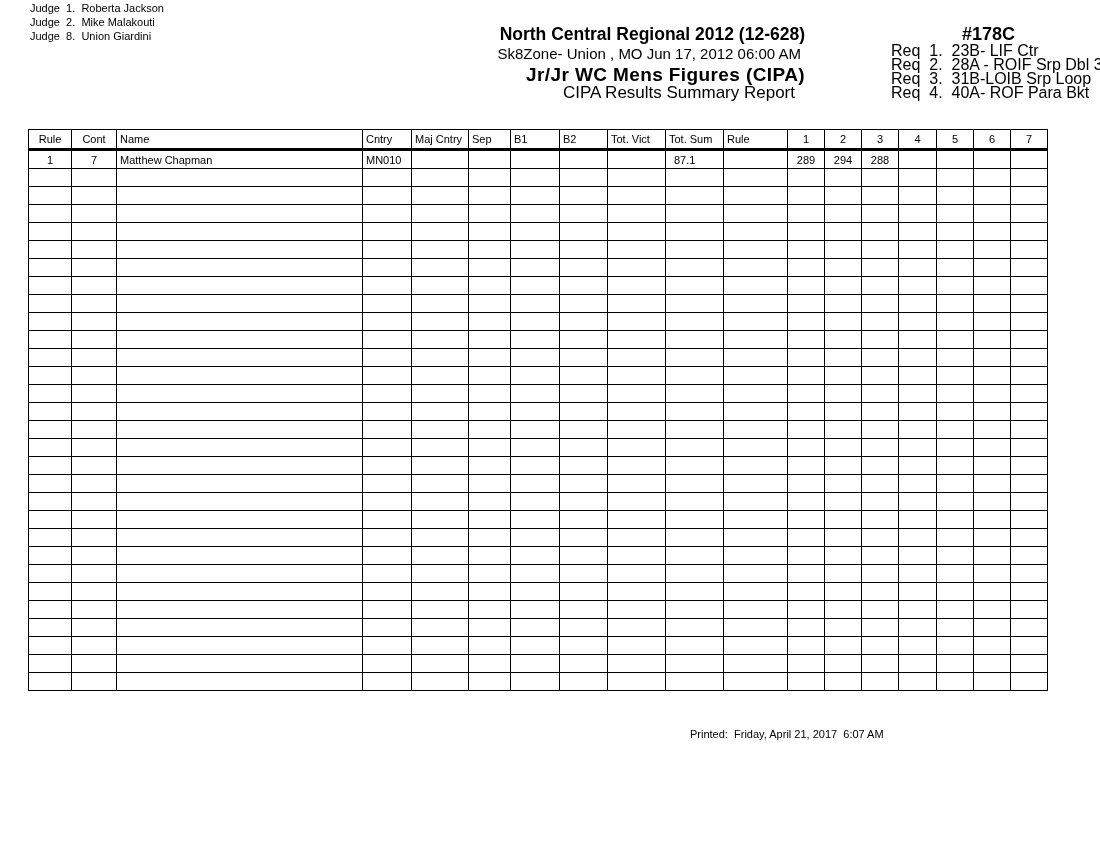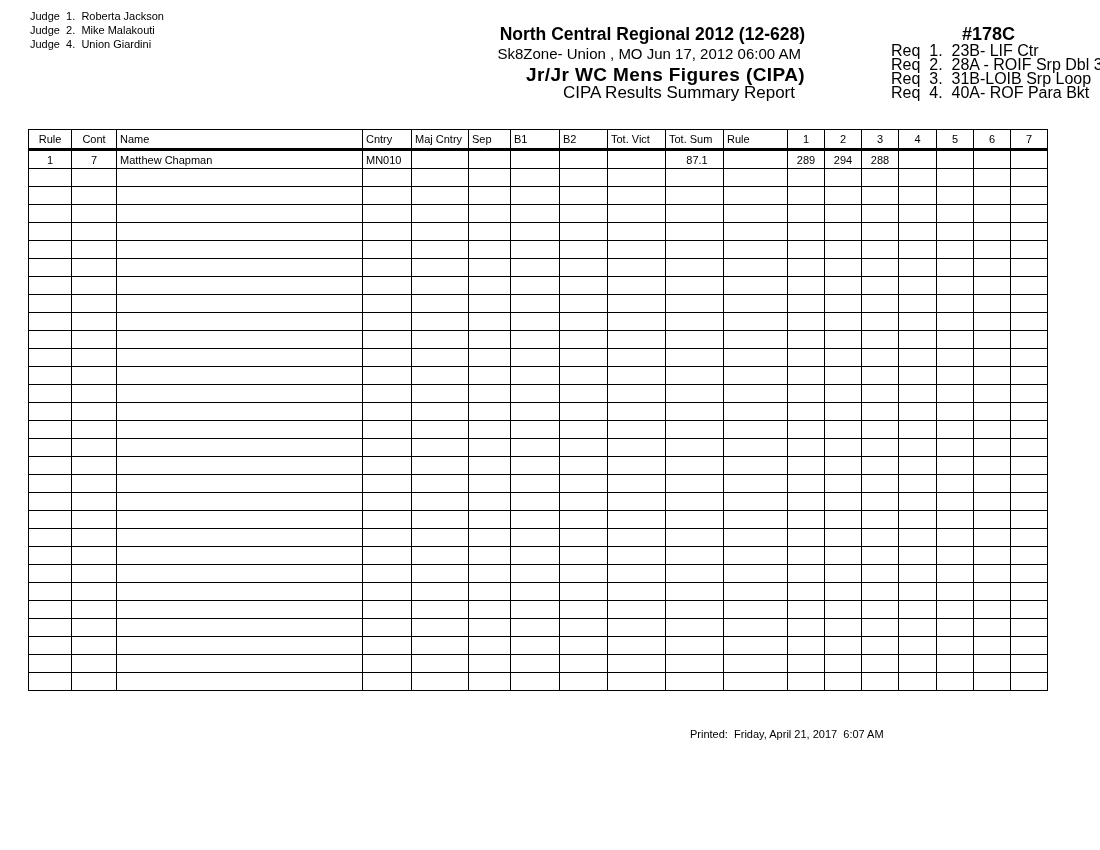--- a/index.html
+++ b/index.html
@@ -1,18 +1,18 @@
 <!DOCTYPE html>
 <html><head>
 <meta charset="utf-8">
 <style>
   html, body { margin: 0; padding: 0; background: #ffffff; }
   body { width: 1100px; height: 850px; position: relative; overflow: hidden;
          font-family: "Liberation Sans", sans-serif; color: #000; }
-  .judges { position: absolute; left: 30px; top: 9px; font-size: 11px; line-height: 14px; }
+  .judges { position: absolute; left: 30px; top: 1px; font-size: 11px; line-height: 14px; }
   .judges div { white-space: pre; }
   .center { position: absolute; left: 300px; width: 505px; text-align: right; }
   .t1 { top: 24px; font-size: 17.5px; font-weight: bold; }
   .t2 { top: 45px; font-size: 15px; left: 296px; }
   .t3 { top: 64px; font-size: 19px; font-weight: bold; letter-spacing: 0.4px; }
   .t4 { top: 83px; font-size: 17px; left: 290px; }
   .eventno { position: absolute; left: 962px; top: 24px; font-size: 18px; font-weight: bold; }
   .reqs { position: absolute; left: 891px; top: 44px; font-size: 16px; line-height: 14px; }
   .reqs div { white-space: pre; }
   table.results { position: absolute; left: 28px; top: 129px; border-collapse: collapse;
@@ -22,21 +22,21 @@
   table.results thead th { height: 18px; text-align: left; border-bottom: 3px solid #000; }
   th.c, td.c { text-align: center !important; }
   .printed { position: absolute; left: 690px; top: 728px; font-size: 11px; white-space: pre; }
 </style>
 </head>
 <body>
 
 <div class="judges">
   <div><span>Judge  1.</span>  <span>Roberta Jackson</span></div>
   <div><span>Judge  2.</span>  <span>Mike Malakouti</span></div>
-  <div><span>Judge  4.</span>  <span>Union Giardini</span></div>
+  <div><span>Judge  8.</span>  <span>Union Giardini</span></div>
 </div>
 
 <div class="center t1">North Central Regional 2012 (12-628)</div>
 <div class="center t2">Sk8Zone- Union , MO  Jun 17, 2012  06:00 AM</div>
 <div class="center t3">Jr/Jr WC Mens Figures (CIPA)</div>
 <div class="center t4">CIPA Results Summary Report</div>
 
 <div class="eventno">#178C</div>
 
 <div class="reqs">
@@ -93,21 +93,21 @@
       <tr>
         <td class="c">1</td>
         <td class="c">7</td>
         <td>Matthew Chapman</td>
         <td>MN010</td>
         <td></td>
         <td></td>
         <td></td>
         <td></td>
         <td></td>
-        <td style="padding-left: 8px; text-align: center;">87.1</td>
+        <td style="padding-left: 8px;">87.1</td>
         <td></td>
         <td class="c">289</td>
         <td class="c">294</td>
         <td class="c">288</td>
         <td class="c"></td>
         <td class="c"></td>
         <td class="c"></td>
         <td class="c"></td>
       </tr>
       <tr>

